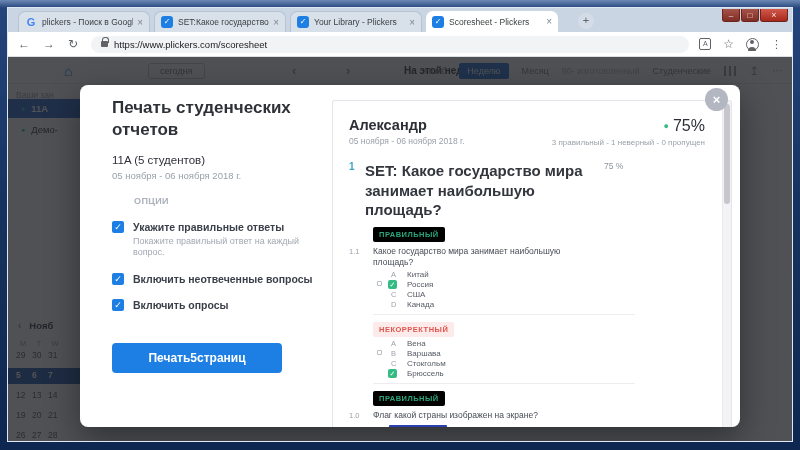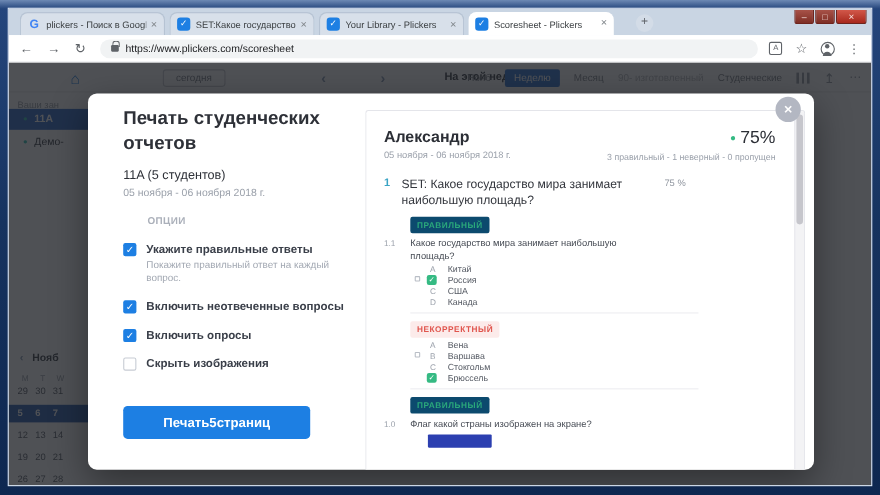--- a/index.html
+++ b/index.html
@@ -81,24 +81,24 @@
   .rcontent{position:absolute;left:16px;right:26px;top:16px}
   .rhead{display:flex;justify-content:space-between}
   .rname{font-size:14.5px;font-weight:bold;color:#2c2f36}
   .rdates{font-size:8.5px;color:#9ba1ab;margin-top:3px}
   .rscore{text-align:right}
   .rdot{color:#35ba83;font-size:9px;margin-right:4px;vertical-align:2px}
   .rpct{font-size:16px;font-weight:normal;color:#2c2f36}
   .rsum{font-size:8px;color:#9ba1ab;margin-top:3px}
   .srow{display:flex;margin-top:14px}
   .snum{font-size:10px;font-weight:bold;color:#3aa4c4;flex:0 0 16px}
-  .stitle{font-size:11px;font-weight:normal;color:#33363d;width:225px;line-height:1.3}
+  .stitle{font-size:15px;font-weight:bold;color:#33363d;width:225px;line-height:1.3}
   .sscore{font-size:8.5px;color:#8d939d;margin-left:14px;width:20px;line-height:1.3}
   .badge{display:inline-block;margin:7px 0 0 24px;font-size:7.5px;font-weight:bold;letter-spacing:.5px;padding:3px 6px;border-radius:2px}
-  .badge.ok{background:#0c4a6e;color:#2aa87b}
+  .badge.ok{background:#000000;color:#2aa87b}
   .badge.bad{background:#fcebea;color:#e0554d}
   .qrow{display:flex;margin-top:4px}
   .qnum{font-size:7.5px;color:#9ba1ab;flex:0 0 24px;padding-top:1px}
   .qtext{font-size:8.5px;color:#474c55;width:200px;line-height:1.3}
   .orows{margin-top:2px}
   .orow{position:relative;padding-left:58px;font-size:8px;color:#565b64;height:9px;line-height:9px;margin-top:1px}
   .oletter{position:absolute;left:42px;color:#9ba1ab;font-size:7.5px}
   .omark{position:absolute;left:28px;top:1.5px;width:5px;height:5px;border:1px solid #b9bec6;border-radius:1px}
   .ocheck{position:absolute;left:39px;top:0;width:9px;height:9px;background:#35ba83;border-radius:2px;color:#fff;font-size:7px;line-height:9px;text-align:center}
   .rdivider{height:1px;background:#ededf1;margin:5px 0 0 24px;width:262px}
@@ -247,24 +247,20 @@
             </div>
           </div>
           <div class="oprow">
             <span class="cb">✓</span>
             <div class="olabel">Включить неотвеченные вопросы</div>
           </div>
           <div class="oprow">
             <span class="cb">✓</span>
             <div class="olabel">Включить опросы</div>
           </div>
-          <div class="oprow">
-            <span class="cb un"></span>
-            <div class="olabel">Скрыть изображения</div>
-          </div>
         </div>
         <button class="printbtn">Печать5страниц</button>
       </div>
 
       <div class="card">
         <div class="rcontent">
           <div class="rhead">
             <div>
               <div class="rname">Александр</div>
               <div class="rdates">05 ноября - 06 ноября 2018 г.</div>

